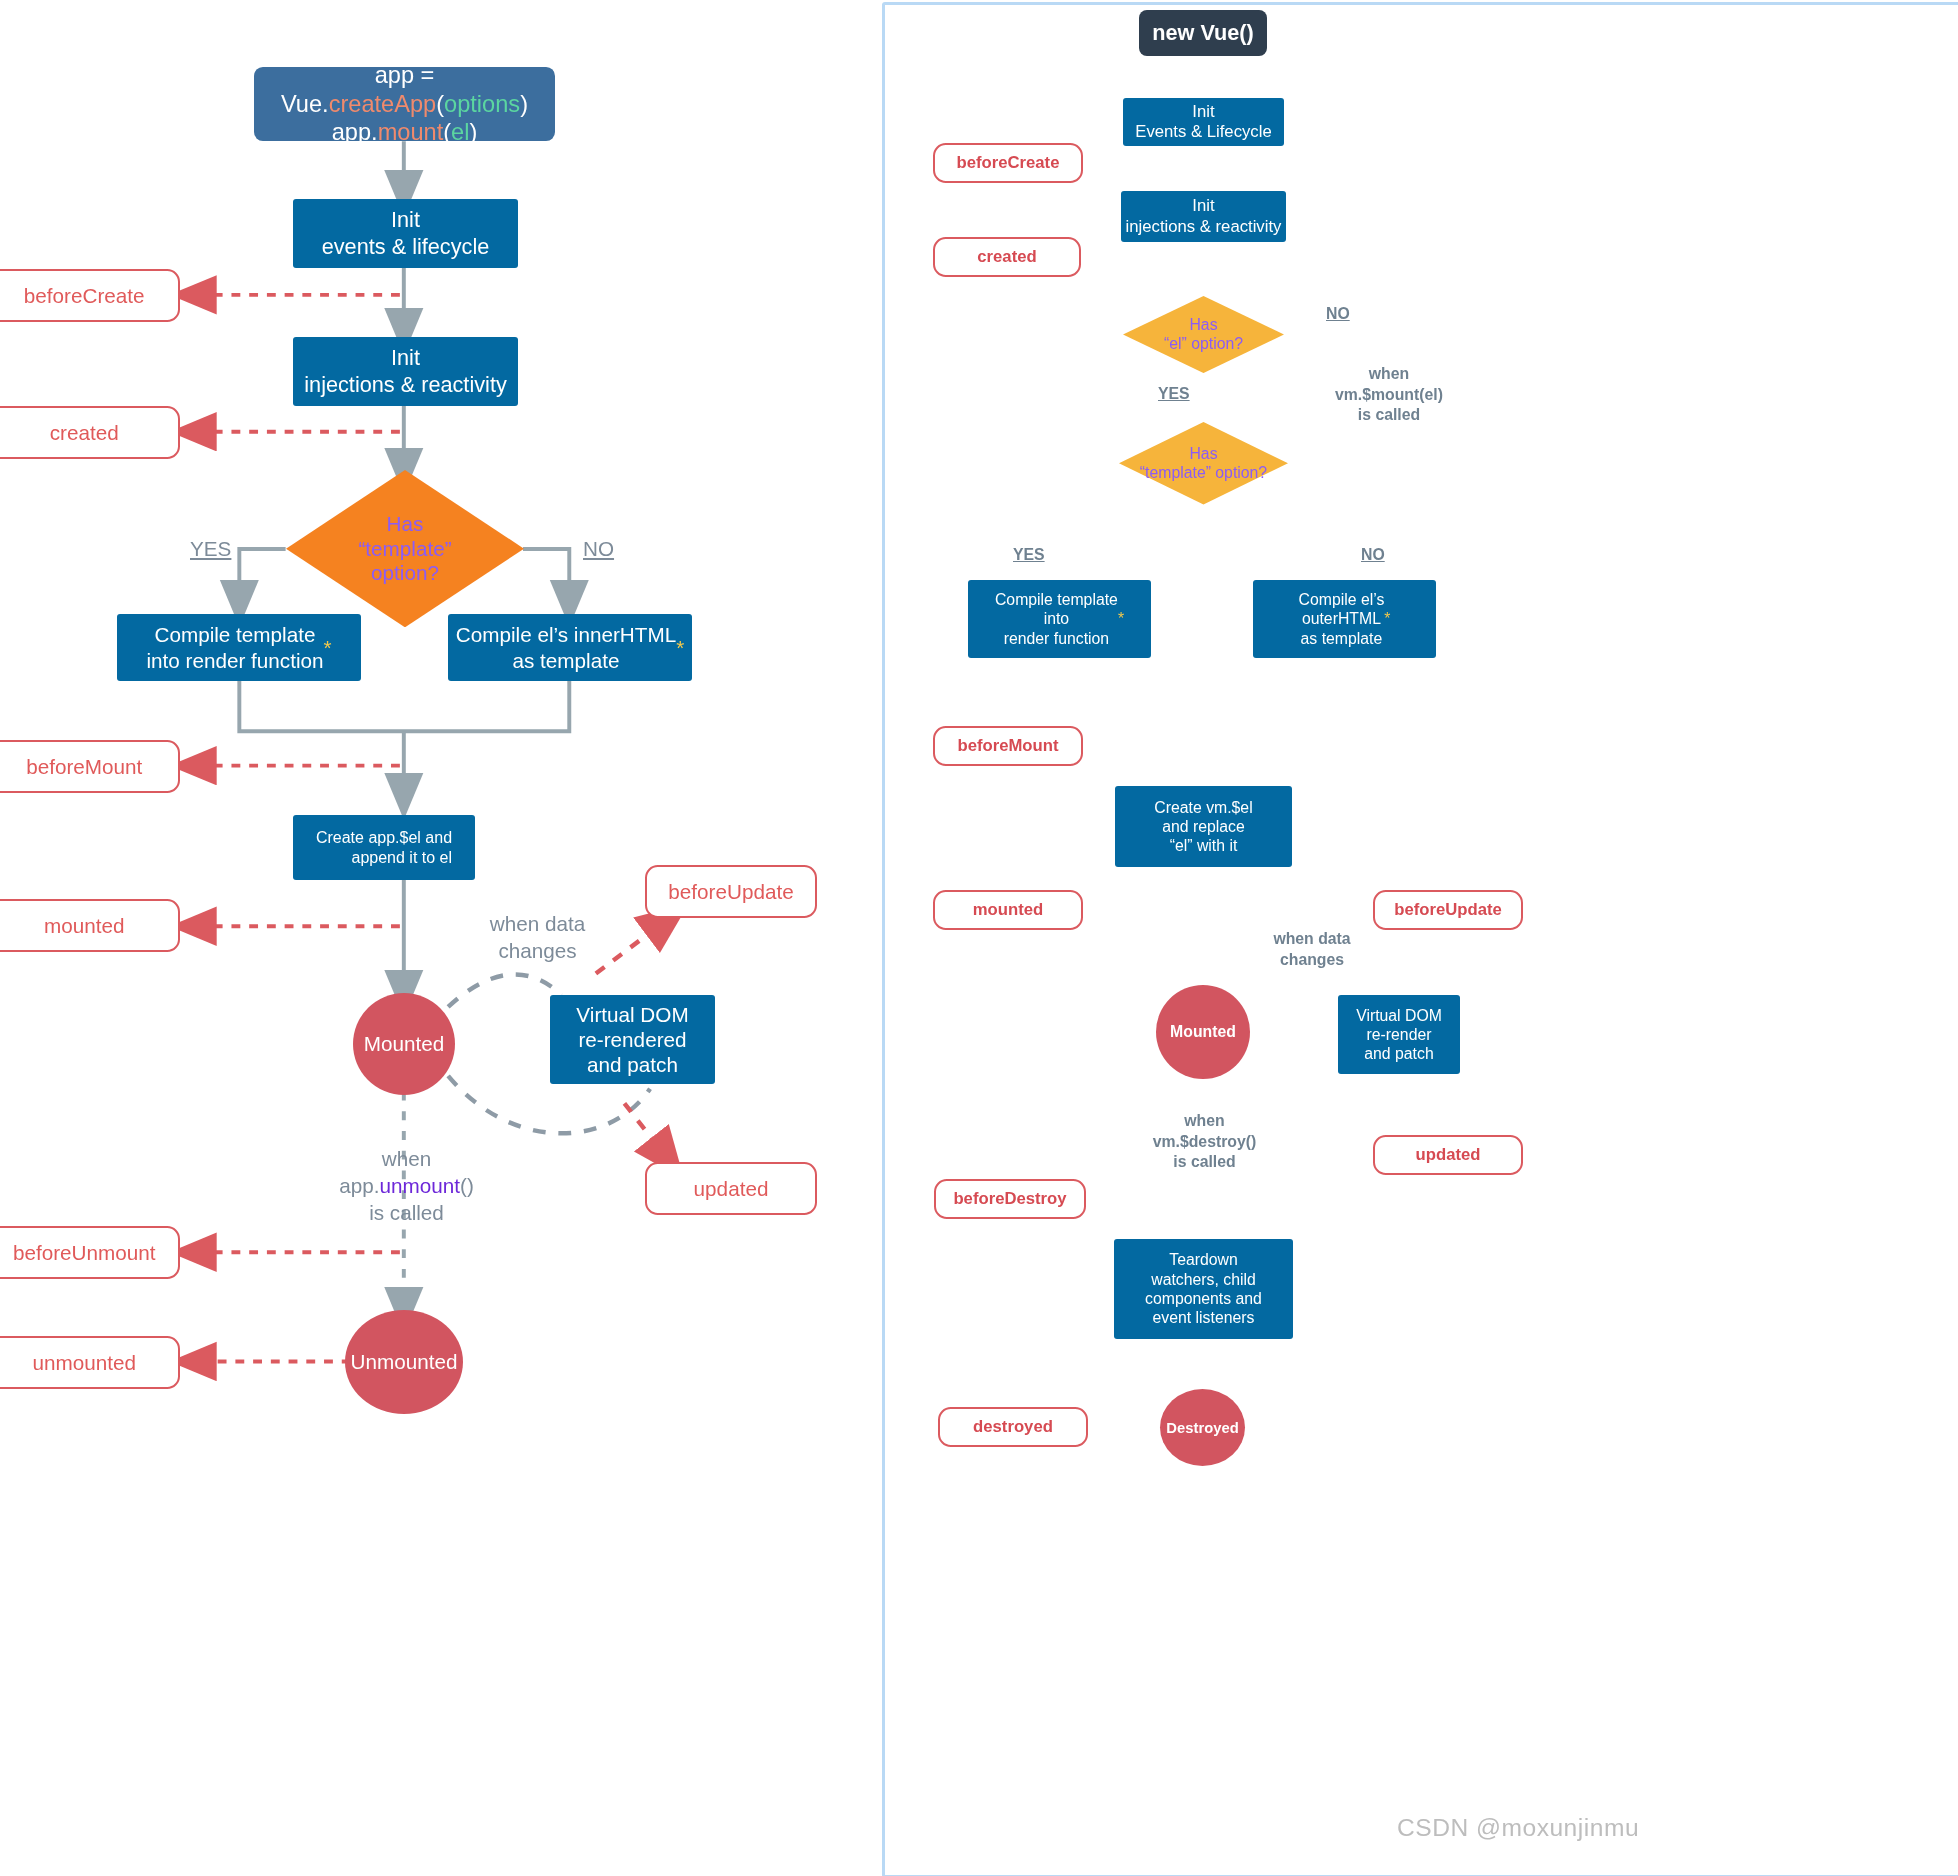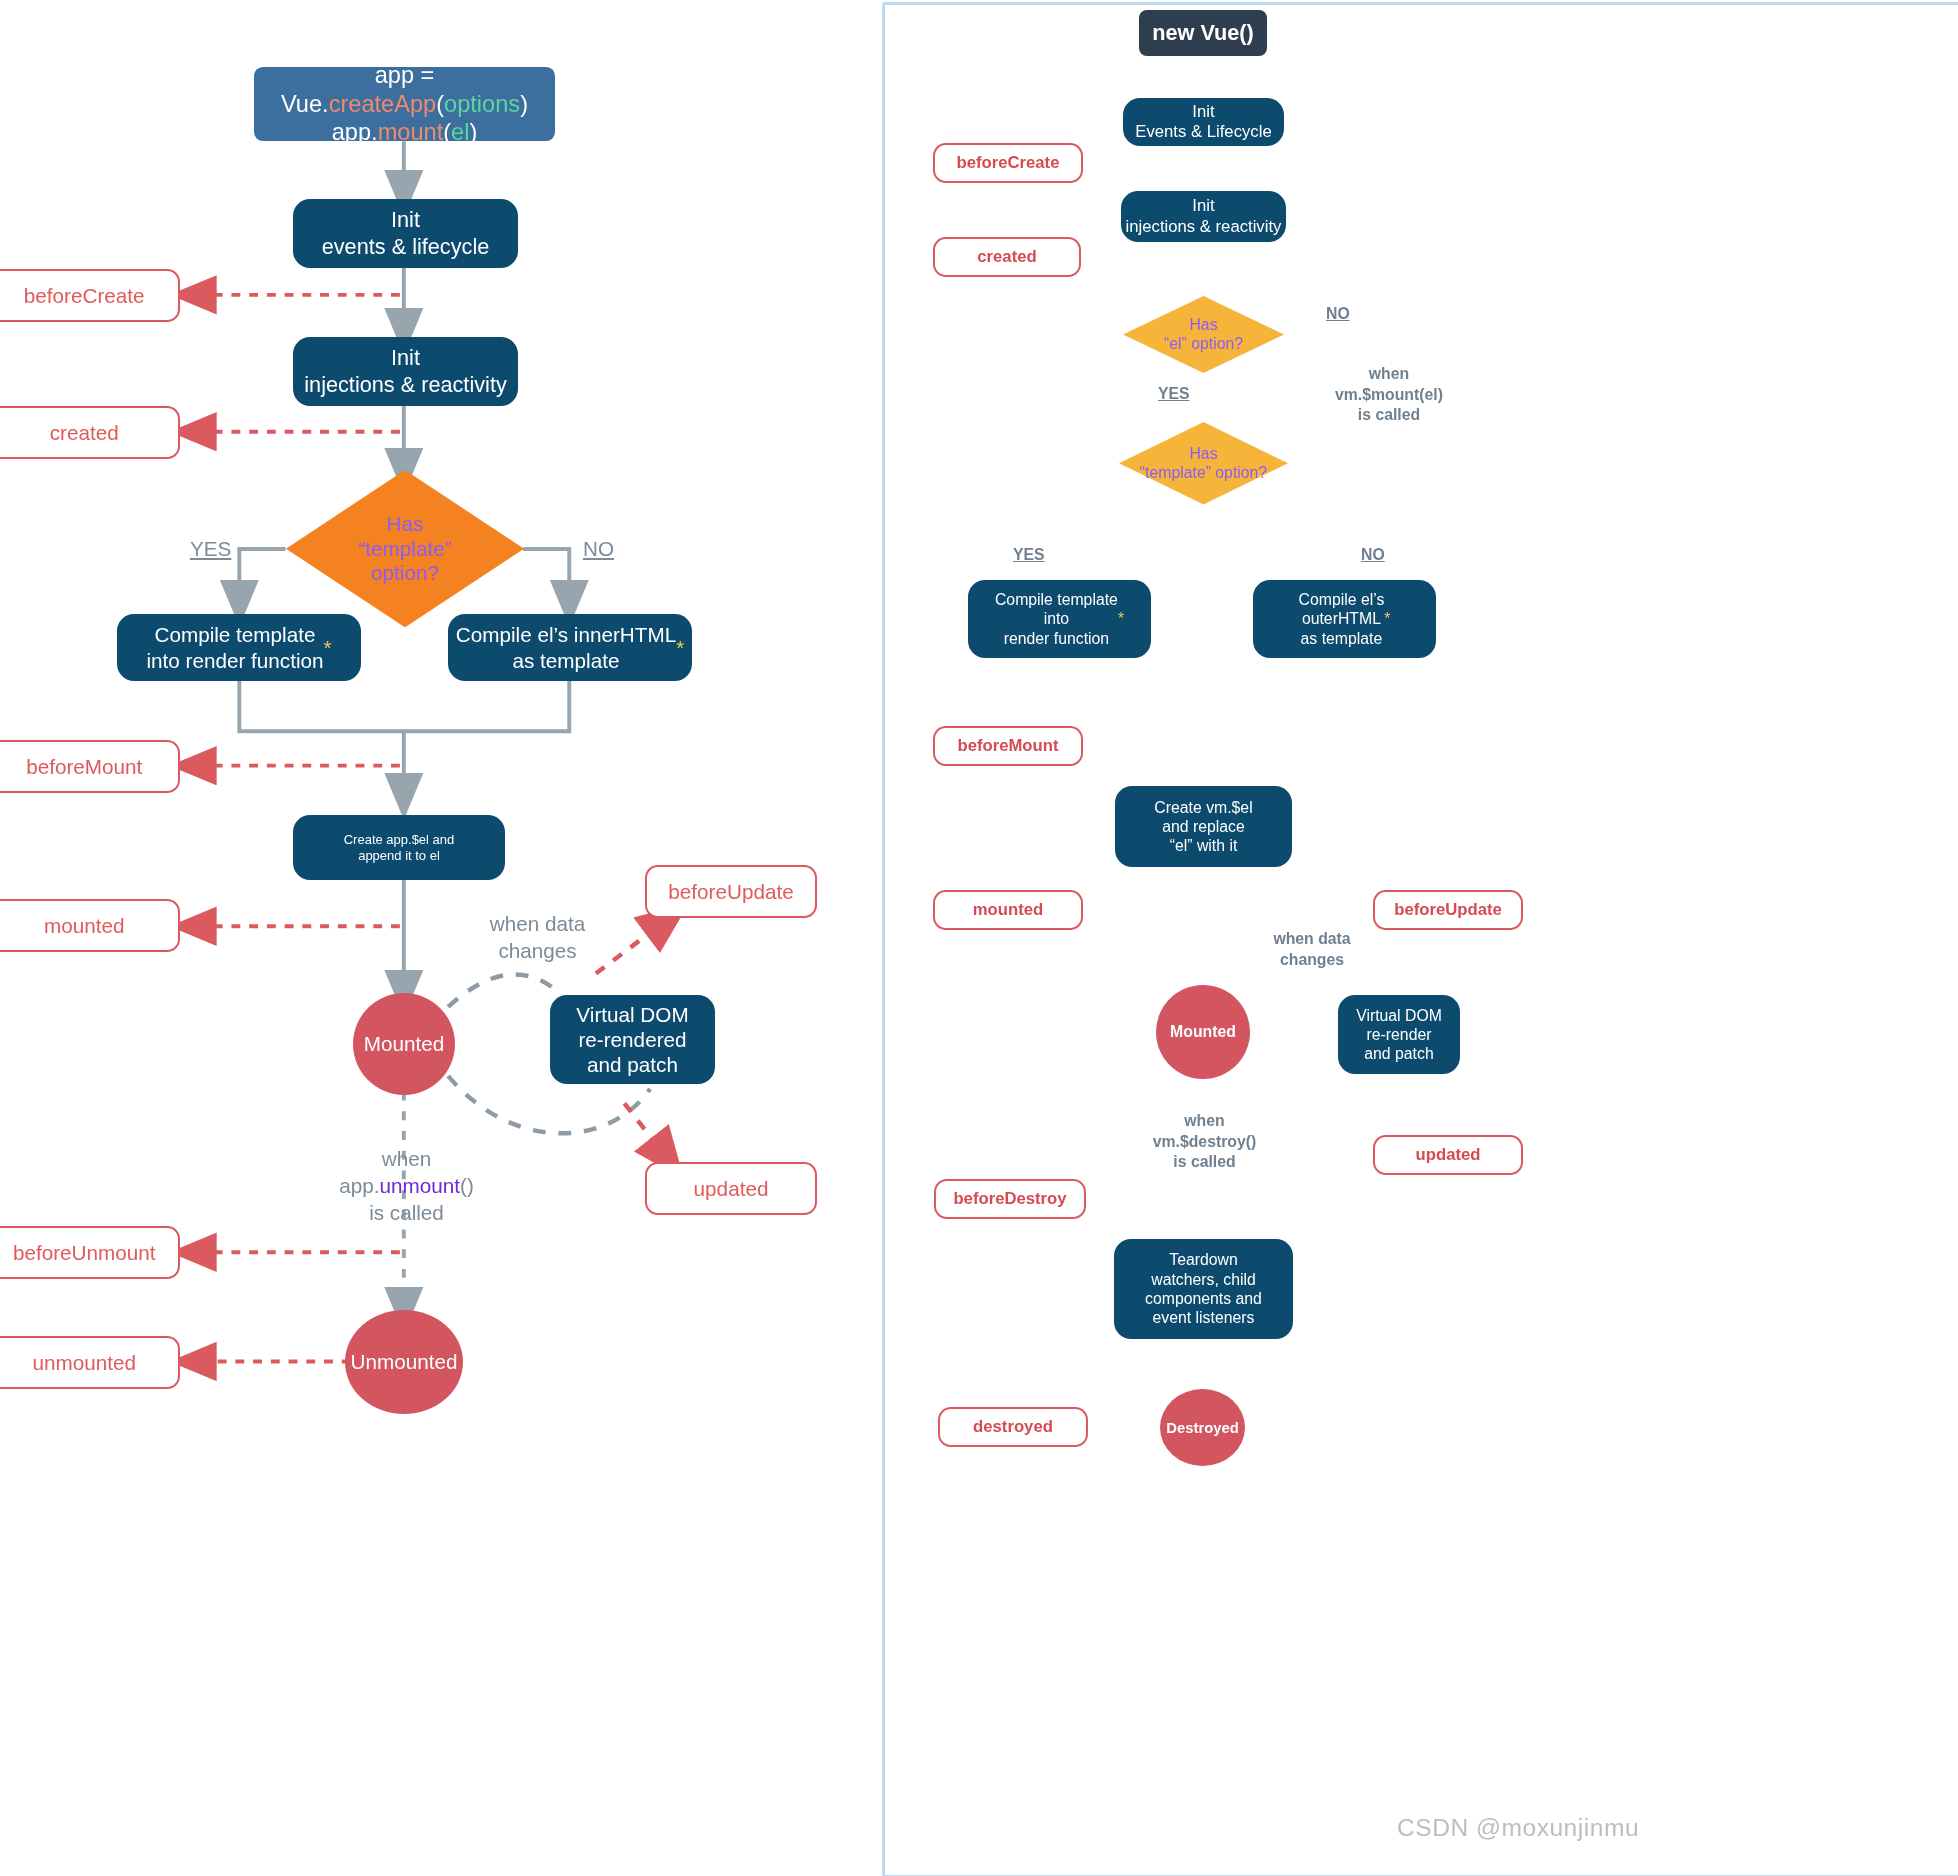--- a/index.html
+++ b/index.html
@@ -2,21 +2,21 @@
 <html><head>
 <meta charset="utf-8">
 <style>
   html,body{margin:0;padding:0;background:#ffffff;}
   body{width:1958px;height:1877px;font-family:"Liberation Sans",sans-serif;position:relative;overflow:hidden;}
   #stage{position:relative;width:1958px;height:1877px;}
 
   
   .node{position:absolute;box-sizing:border-box;display:flex;align-items:center;justify-content:center;text-align:center;line-height:1.22;}
 
-  .proc{background:#0c4a6e;color:#ffffff;border-radius:17px;}
+  .proc{background:#0369a1;color:#ffffff;border-radius:3px;}
   .proc .star{color:#F2C94C;}
 
   .hook{background:#ffffff;border:2.5px solid #DB5A5F;border-radius:12.8px;color:#E05A5A;}
   .hook.bold{font-weight:bold;color:#D64A52;}
 
   .diamond-wrap{position:absolute;display:flex;align-items:center;justify-content:center;}
   .diamond{position:absolute;inset:0;}
   .diamond-txt{position:relative;color:#8b5cf6;text-align:center;line-height:1.2;z-index:2;}
 
   .circle{position:absolute;border-radius:50%;background:#D25560;color:#ffffff;display:flex;align-items:center;justify-content:center;text-align:center;}
@@ -166,21 +166,21 @@
 into render function </span>
       <span class="star">*</span>
   </div>
 
   <div class="node proc" style="left:448px;top:614px;width:244px;height:67px;font-size:20.7px;">
     <span style="white-space:pre-line">Compile el’s innerHTML
 as template </span>
       <span class="star">*</span>
   </div>
 
-  <div class="node proc" style="left:293px;top:815px;width:212px;height:65px;font-size:13px;white-space:pre-line;">Create app.$el and
+  <div class="node proc" style="left:293px;top:815px;width:182px;height:65px;font-size:16px;white-space:pre-line;text-align:right;">Create app.$el and
 append it to el</div>
 
   <div class="node proc" style="left:550px;top:995px;width:165px;height:89px;font-size:20.7px;white-space:pre-line;">Virtual DOM
 re-rendered
 and patch</div>
 
   <div class="circle" style="left:353px;top:993px;width:102px;height:102px;font-size:20.7px;">Mounted</div>
 
   <div class="circle" style="left:345px;top:1310px;width:118px;height:104px;font-size:20.7px;">Unmounted</div>
 

